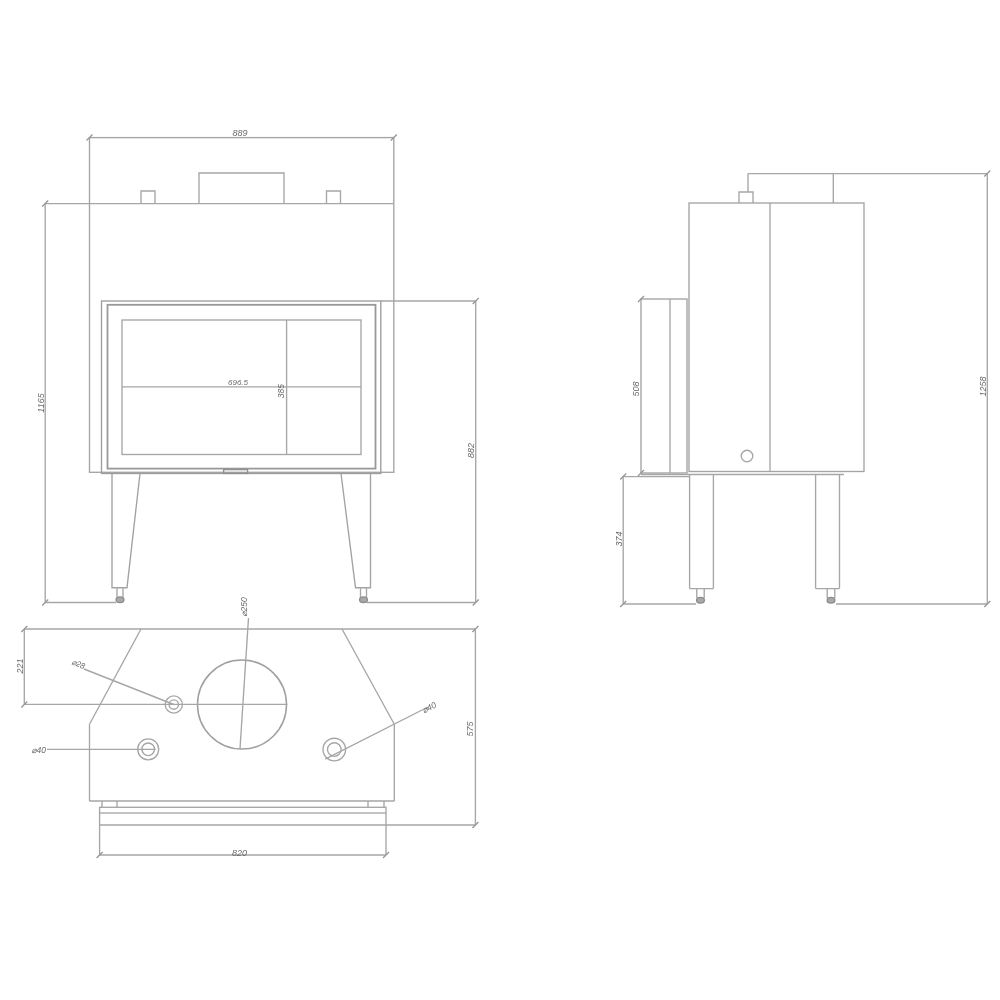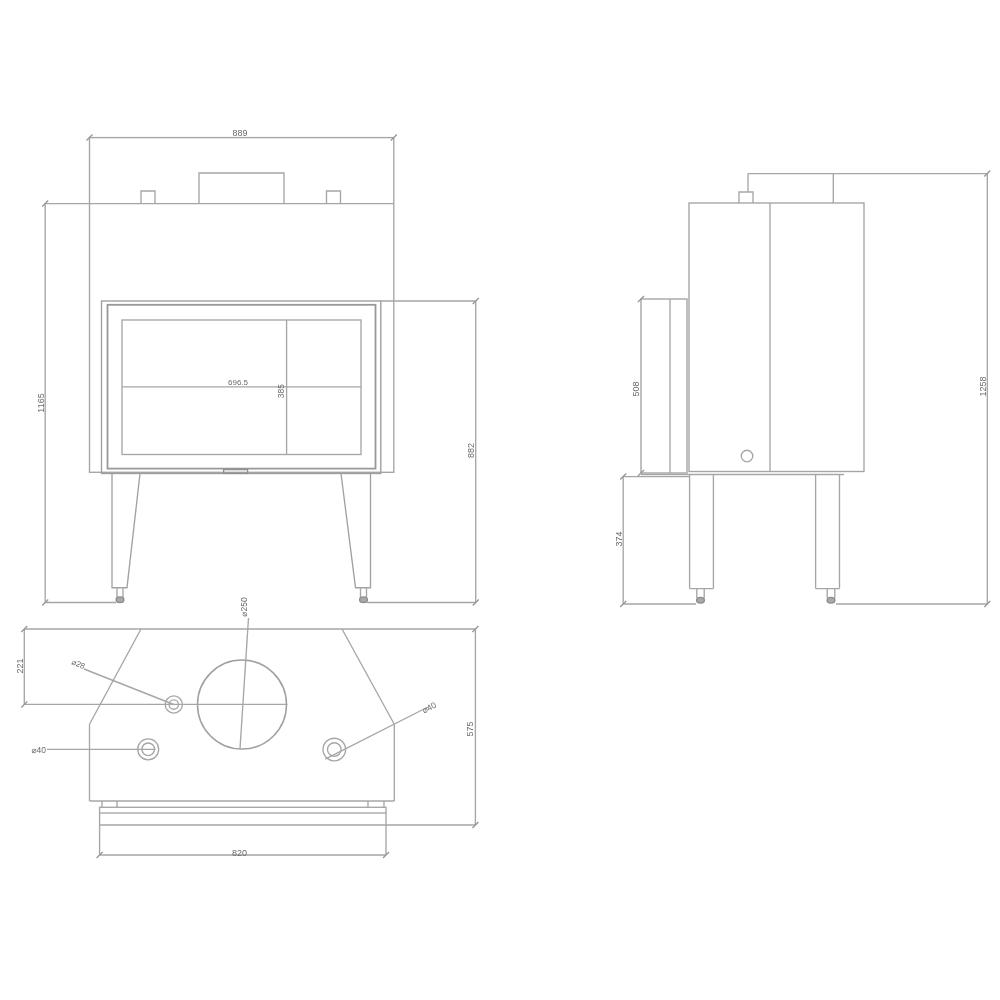--- a/index.html
+++ b/index.html
@@ -1,16 +1,16 @@
 <!DOCTYPE html>
 <html><head>
 <meta charset="utf-8">
 <style>
   html,body{margin:0;padding:0;background:#ffffff;}
-  .page{width:1000px;height:1000px;position:relative;background:#ffffff;}
+  .page{width:1000px;height:1000px;position:relative;background:#ffffff;font-style:italic;}
   svg{position:absolute;top:0;left:0;filter:blur(0.33px);}
   text{font-family:"Liberation Sans", sans-serif;fill:#6a6a6a;}
 </style>
 </head>
 <body>
 <div class="page">
 <svg width="1000" height="1000" viewBox="0 0 1000 1000" fill="none" stroke-linecap="butt">
 <g stroke="#a6a6a6" stroke-width="1.35">
 
 <rect x="89.5" y="137.6" width="304.3" height="334.7" stroke="#a4a4a4"></rect>

